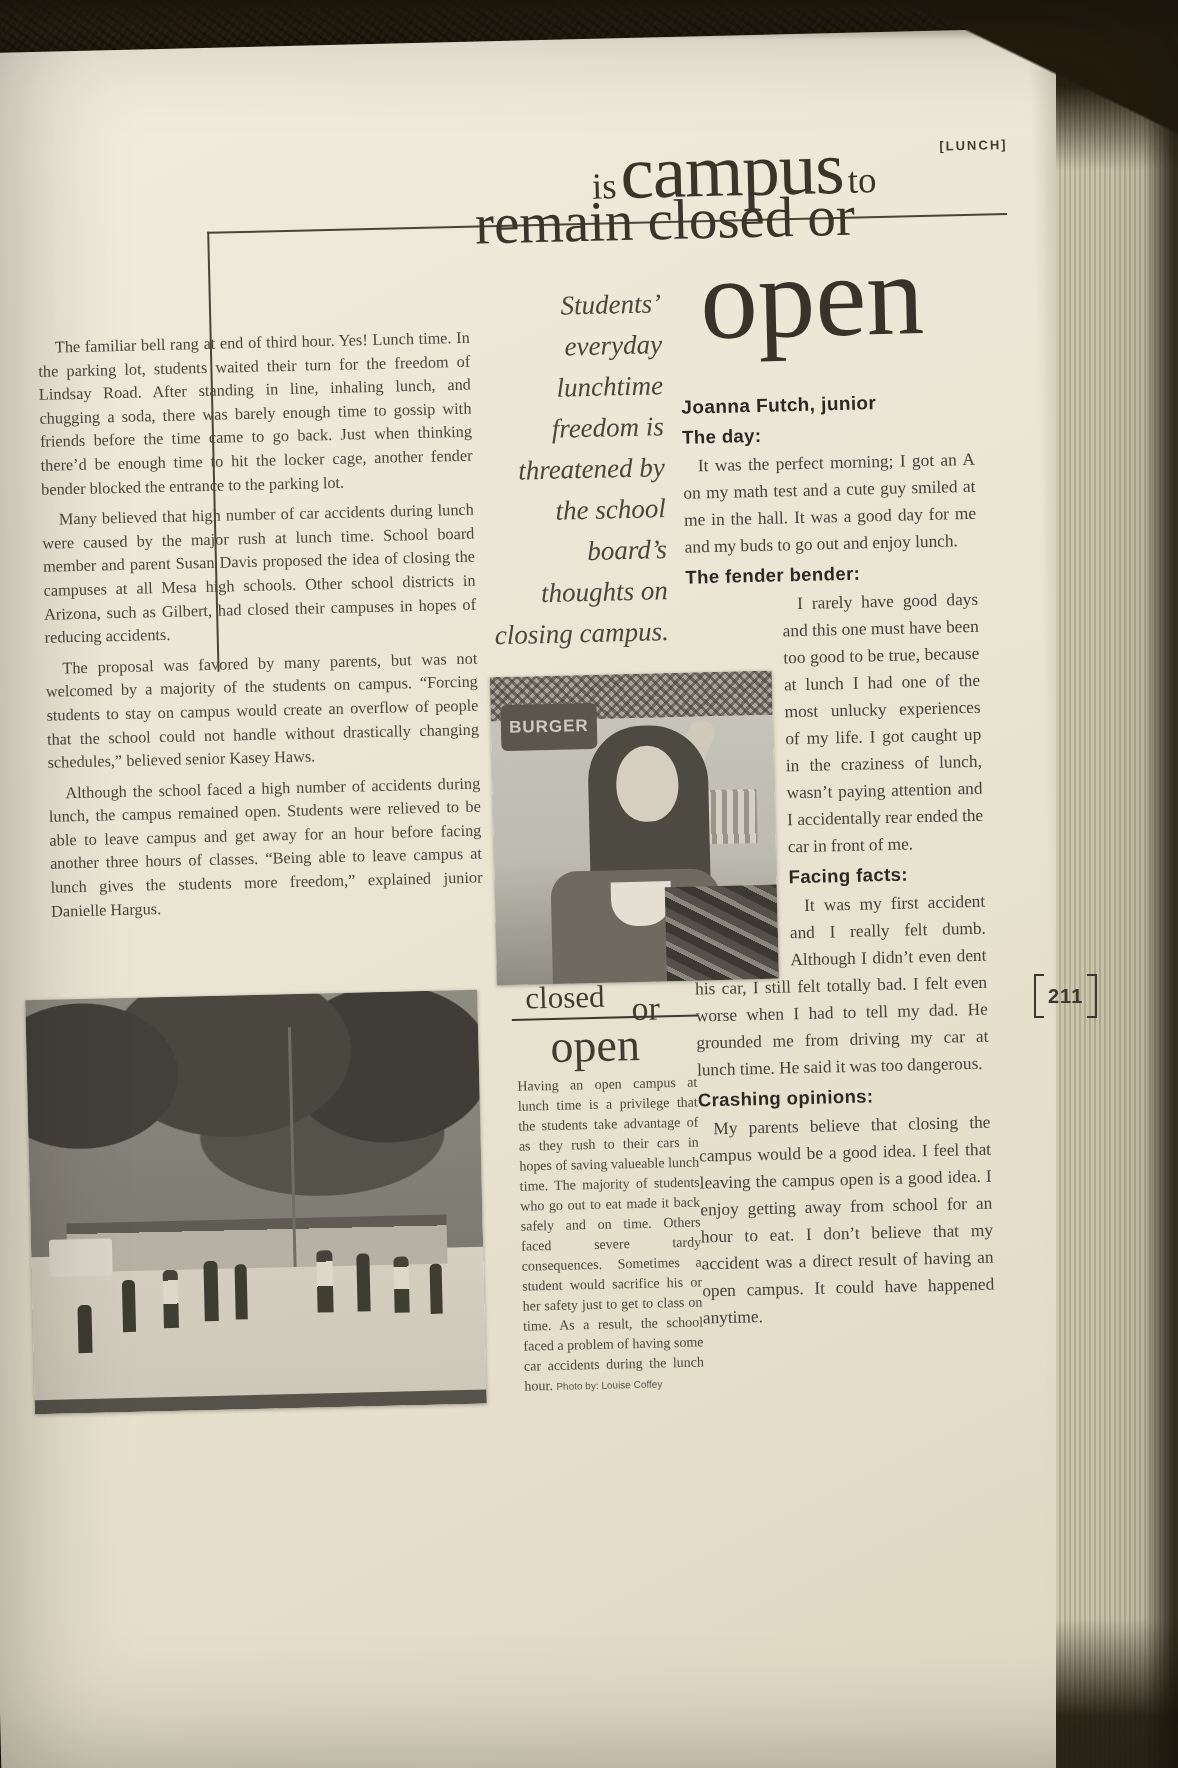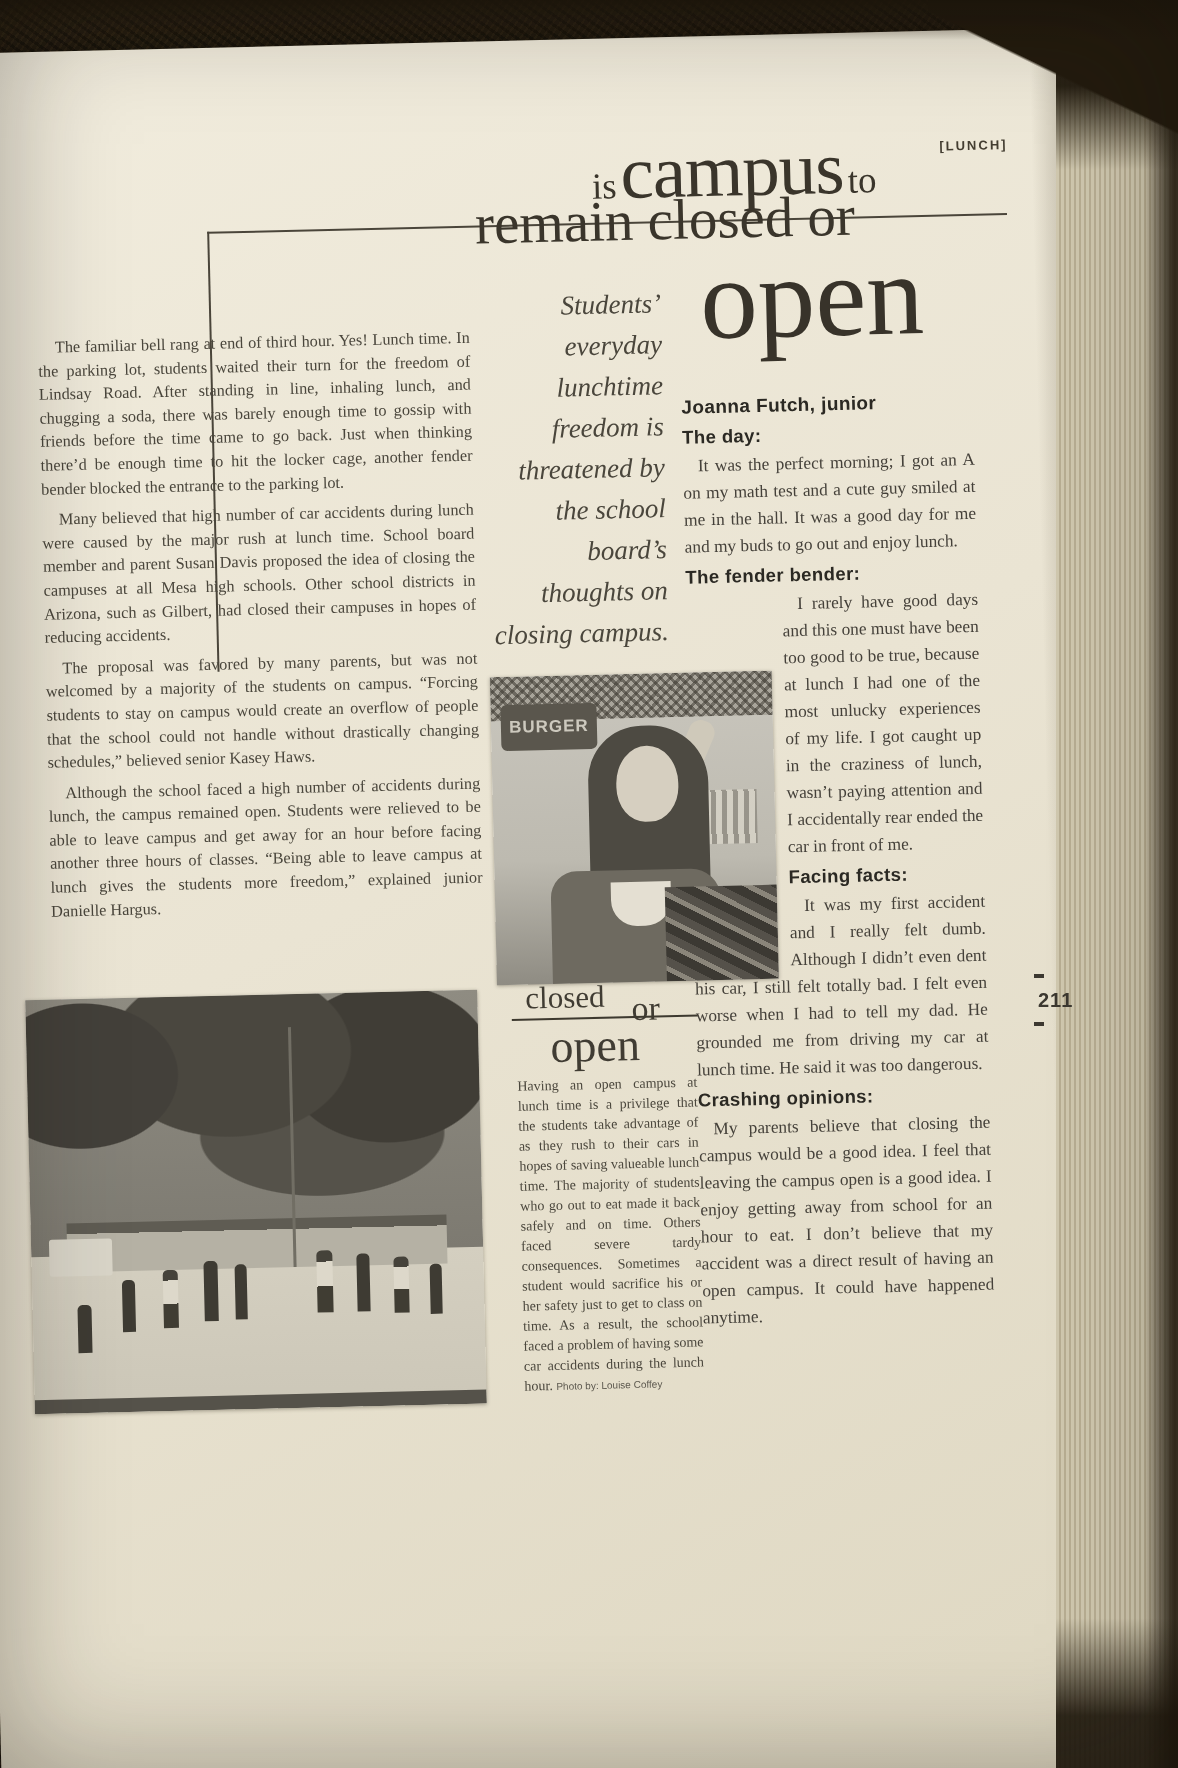--- a/index.html
+++ b/index.html
@@ -117,21 +117,21 @@
       linear-gradient(180deg,#8f8c82 0%,#7d7a71 100%);}
   .bldg{position:absolute;left:8%;top:54%;width:84%;height:12%;
     background:linear-gradient(180deg,#5f5c53 0 22%,#b5b1a4 22% 100%);}
   .van{position:absolute;left:4%;top:58%;width:14%;height:9%;background:#d9d5c8;border-radius:3px;}
   .pole{position:absolute;left:58%;top:8%;width:3px;height:58%;background:#716e64;}
   .fig{position:absolute;border-radius:5px 5px 0 0;background:#3e3b33;}
   .fig.light{background:linear-gradient(180deg,#45423a 0 18%,#ddd8ca 18% 58%,#403d33 58% 100%);}
   .road-shadow{position:absolute;left:0;bottom:0;width:100%;height:14px;background:#55524a;}
 
   
-  .pagenum{position:absolute;left:1034px;top:974px;height:44px;display:flex;z-index:5;flex-direction:column;}
+  .pagenum{position:absolute;left:1034px;top:974px;height:44px;display:flex;z-index:5;}
   .pg-brk{width:8px;border:2.5px solid #3c3830;}
   .pg-brk.l{border-right:none;}
   .pg-brk.r{border-left:none;}
   .pg-num{font-family:"Liberation Sans",sans-serif;font-weight:bold;font-size:20px;
     color:#3c3830;line-height:44px;padding:0 4px;letter-spacing:1px;}
   .vignette{position:absolute;inset:0;z-index:6;pointer-events:none;
     box-shadow:inset 0 0 120px rgba(20,15,8,.35);}
 </style>
 </head>
 <body>

